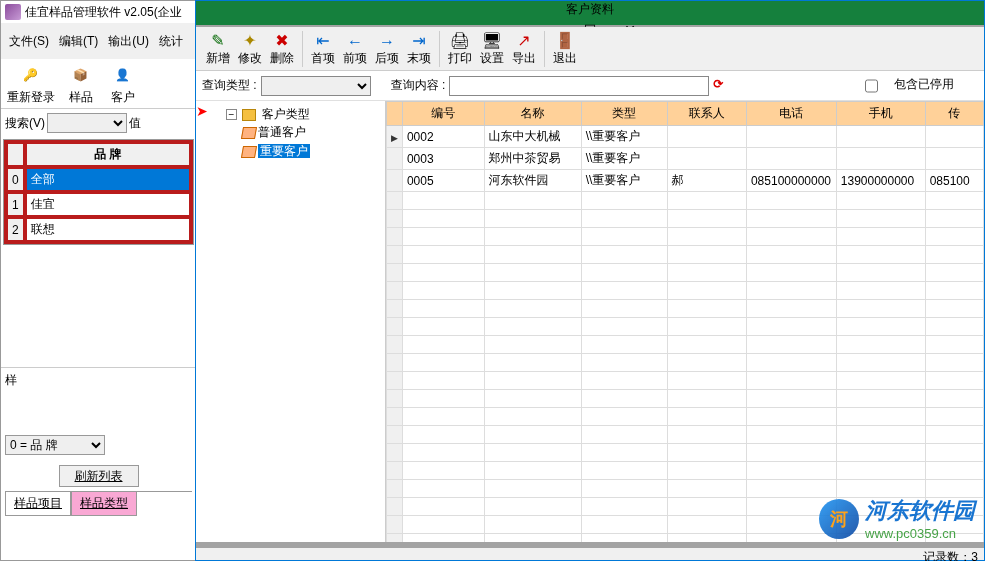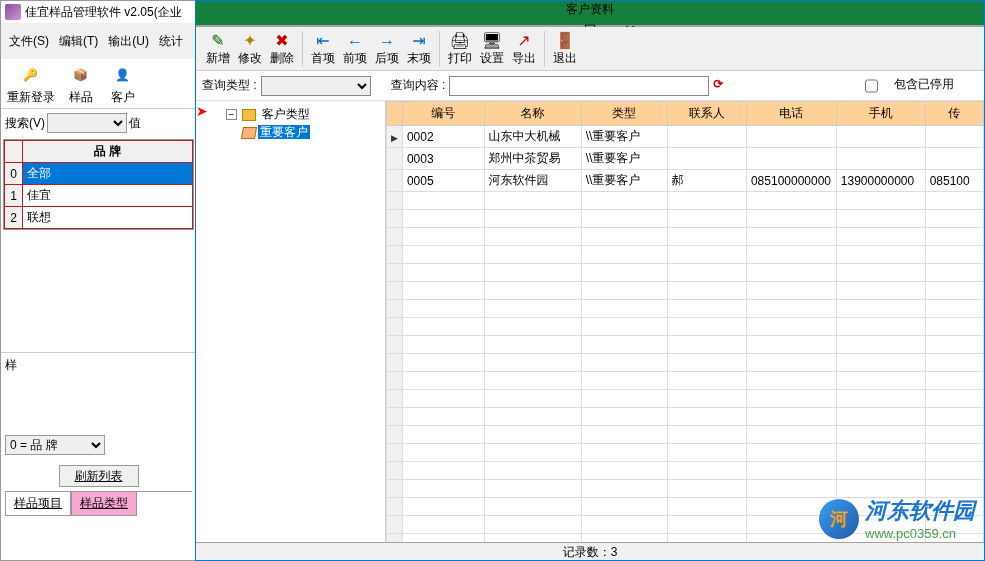--- a/index.html
+++ b/index.html
@@ -11,21 +11,21 @@
     .main-title-icon { width: 16px; height: 16px; margin-right: 4px; background: linear-gradient(135deg, #8b4c9c, #c89bd6); border-radius: 2px; }
     .main-menubar { height: 36px; display: flex; align-items: center; padding: 0 4px; background: #f0f0f0; gap: 2px; }
     .main-menubar span { padding: 2px 4px; cursor: pointer; }
     .main-toolbar { height: 50px; display: flex; align-items: center; padding: 2px 4px; border-bottom: 1px solid #ccc; gap: 6px; }
     .tbtn { display: flex; flex-direction: column; align-items: center; cursor: pointer; padding: 2px; }
     .tbtn-icon { width: 32px; height: 28px; display: flex; align-items: center; justify-content: center; }
     .search-row { display: flex; align-items: center; padding: 4px; gap: 2px; }
     .search-row select, .search-row input { height: 20px; border: 1px solid #999; font-size: 12px; }
     .brand-grid { border: 1px solid #999; margin: 2px; }
     .brand-grid table { width: 100%; border-collapse: collapse; }
-    .brand-grid th, .brand-grid td { border: 1px solid #b91c1c; padding: 2px 4px; text-align: left; height: 18px; }
+    .brand-grid th, .brand-grid td { border: 4px solid #b91c1c; padding: 2px 4px; text-align: left; height: 18px; }
     .brand-grid th { background: #f0f0f0; text-align: center; }
     .brand-grid td.idx { width: 18px; background: #f0f0f0; text-align: center; }
     .brand-grid tr.selected td.val { background: #0078d7; color: #fff; }
     .main-lower { position: absolute; bottom: 40px; left: 0; right: 0; padding: 4px; text-decoration: underline; }
     .main-lower select { width: 100px; height: 20px; border: 1px solid #999; margin-bottom: 6px; }
     .refresh-btn { display: block; width: 80px; height: 22px; margin: 4px auto; border: 1px solid #999; background: #f0f0f0; cursor: pointer; }
     .main-tabs { display: flex; border-top: 1px solid #999; }
     .main-tabs span { padding: 3px 8px; border: 1px solid #999; border-top: none; background: #f9a8d4; cursor: pointer; }
     .main-tabs span.active { background: #fff; }
     .main-status { position: absolute; bottom: 0; left: 0; right: 0; height: 18px; border-top: 1px solid #999; display: flex; background: #f0f0f0; }
@@ -63,21 +63,21 @@
     .tree .expander { display: inline-block; width: 11px; height: 11px; border: 1px solid #888; text-align: center; line-height: 9px; font-size: 10px; margin-right: 2px; cursor: pointer; }
     
     .grid-pane { flex: 1; overflow: auto; position: relative; }
     .grid { border-collapse: collapse; width: 100%; }
     .grid th { background: #ffd199; border: 1px solid #ccc; padding: 3px 4px; height: 20px; font-weight: normal; text-align: center; }
     .grid td { border: 1px solid #ddd; padding: 2px 4px; height: 18px; background: #fff; white-space: nowrap; }
     .grid td.rowhdr { width: 14px; background: #f0f0f0; text-align: center; }
     .grid td.rowhdr.current::before { content: "▶"; font-size: 9px; color: #333; }
     .grid-empty-rows td { height: 18px; }
     
-    .dlg-status { height: 18px; border-top: 1px solid #a3a3a3; display: flex; justify-content: center; background: #f0f0f0; padding: 1px 6px; font-size: 11px; }
+    .dlg-status { height: 18px; border-top: 6px solid #a3a3a3; display: flex; justify-content: flex-end; background: #f0f0f0; padding: 1px 6px; font-size: 11px; }
     
     .watermark { position: absolute; right: 10px; bottom: 20px; opacity: 0.9; pointer-events: none; display: flex; align-items: center; gap: 6px; }
     .wm-logo { width: 40px; height: 40px; border-radius: 50%; background: linear-gradient(135deg, #2196f3, #0d47a1); display: flex; align-items: center; justify-content: center; color: #ff9800; font-weight: bold; font-size: 18px; }
     .wm-text { display: flex; flex-direction: column; }
     .wm-cn { font-size: 22px; color: #0066cc; font-weight: bold; font-style: italic; }
     .wm-url { font-size: 13px; color: #339933; }
   </style>
 </head>
 <body>
 
@@ -226,20 +226,21 @@
   <div class="dlg-body">
     <div class="tree-pane">
       <span class="red-arrow">➤</span>
       <div class="tree" style="margin-left:10px;">
         <ul>
           <li>
             <span class="expander">−</span>
             <span class="tree-icon folder-icon"></span>
             <span class="label">客户类型</span>
             <ul id="tree-children">
+                <li><span class="tree-icon leaf-icon"></span><span class="label">普通客户</span></li>
                 <li class="selected"><span class="tree-icon leaf-icon"></span><span class="label">重要客户</span></li>
               </ul>
           </li>
         </ul>
       </div>
     </div>
     <div class="grid-pane">
       <table class="grid">
         <thead>
             <tr id="grid-header">

